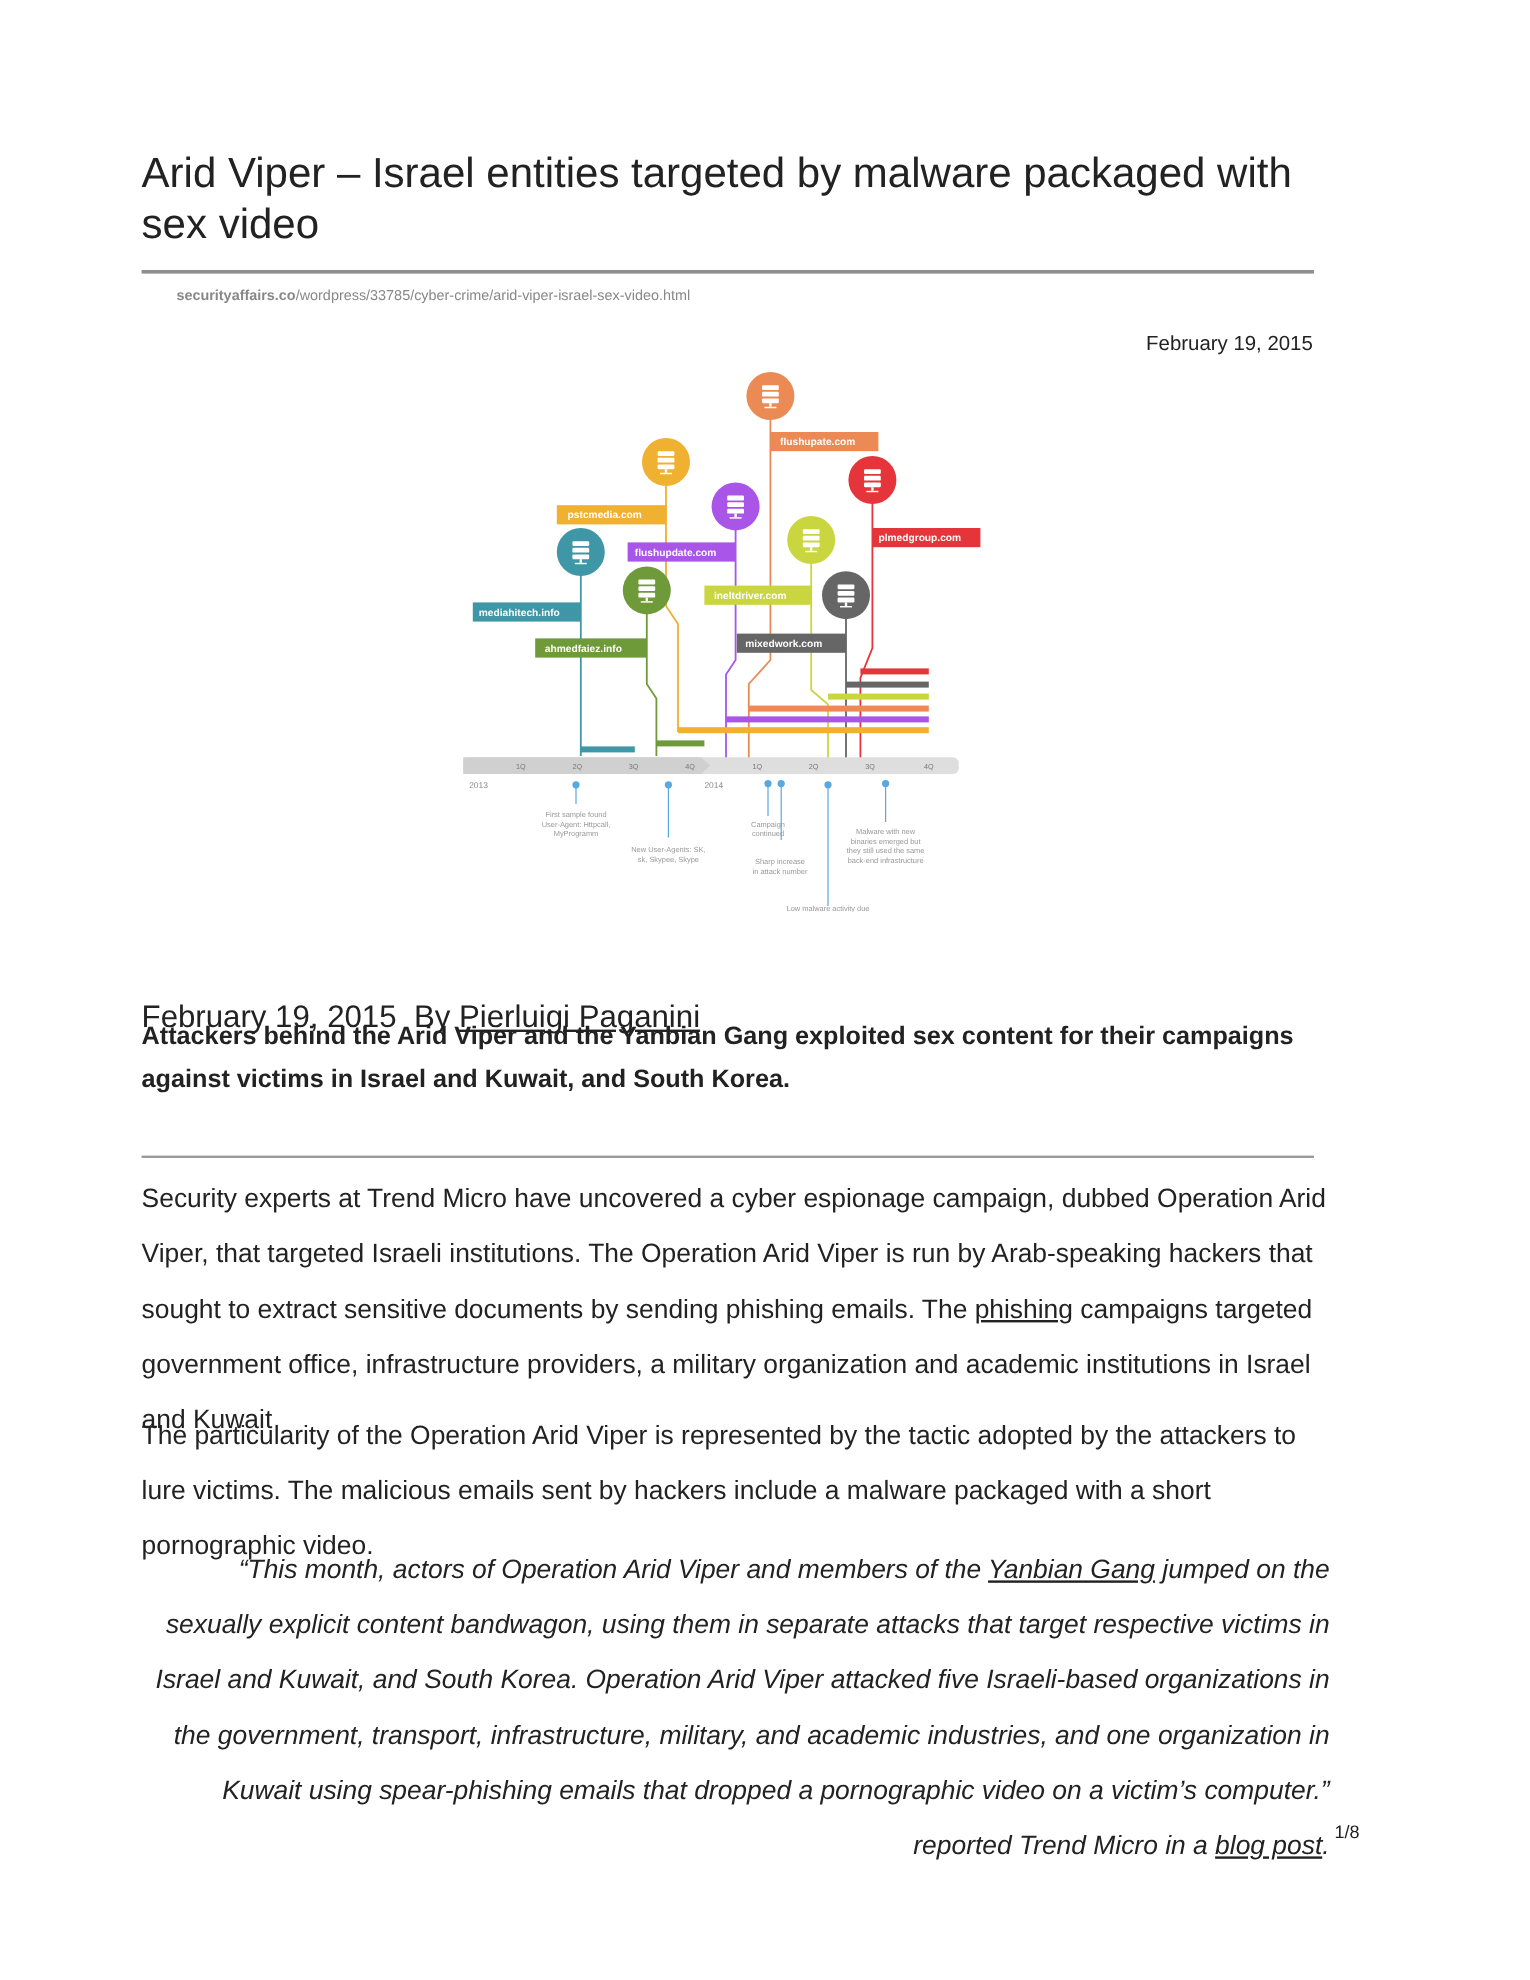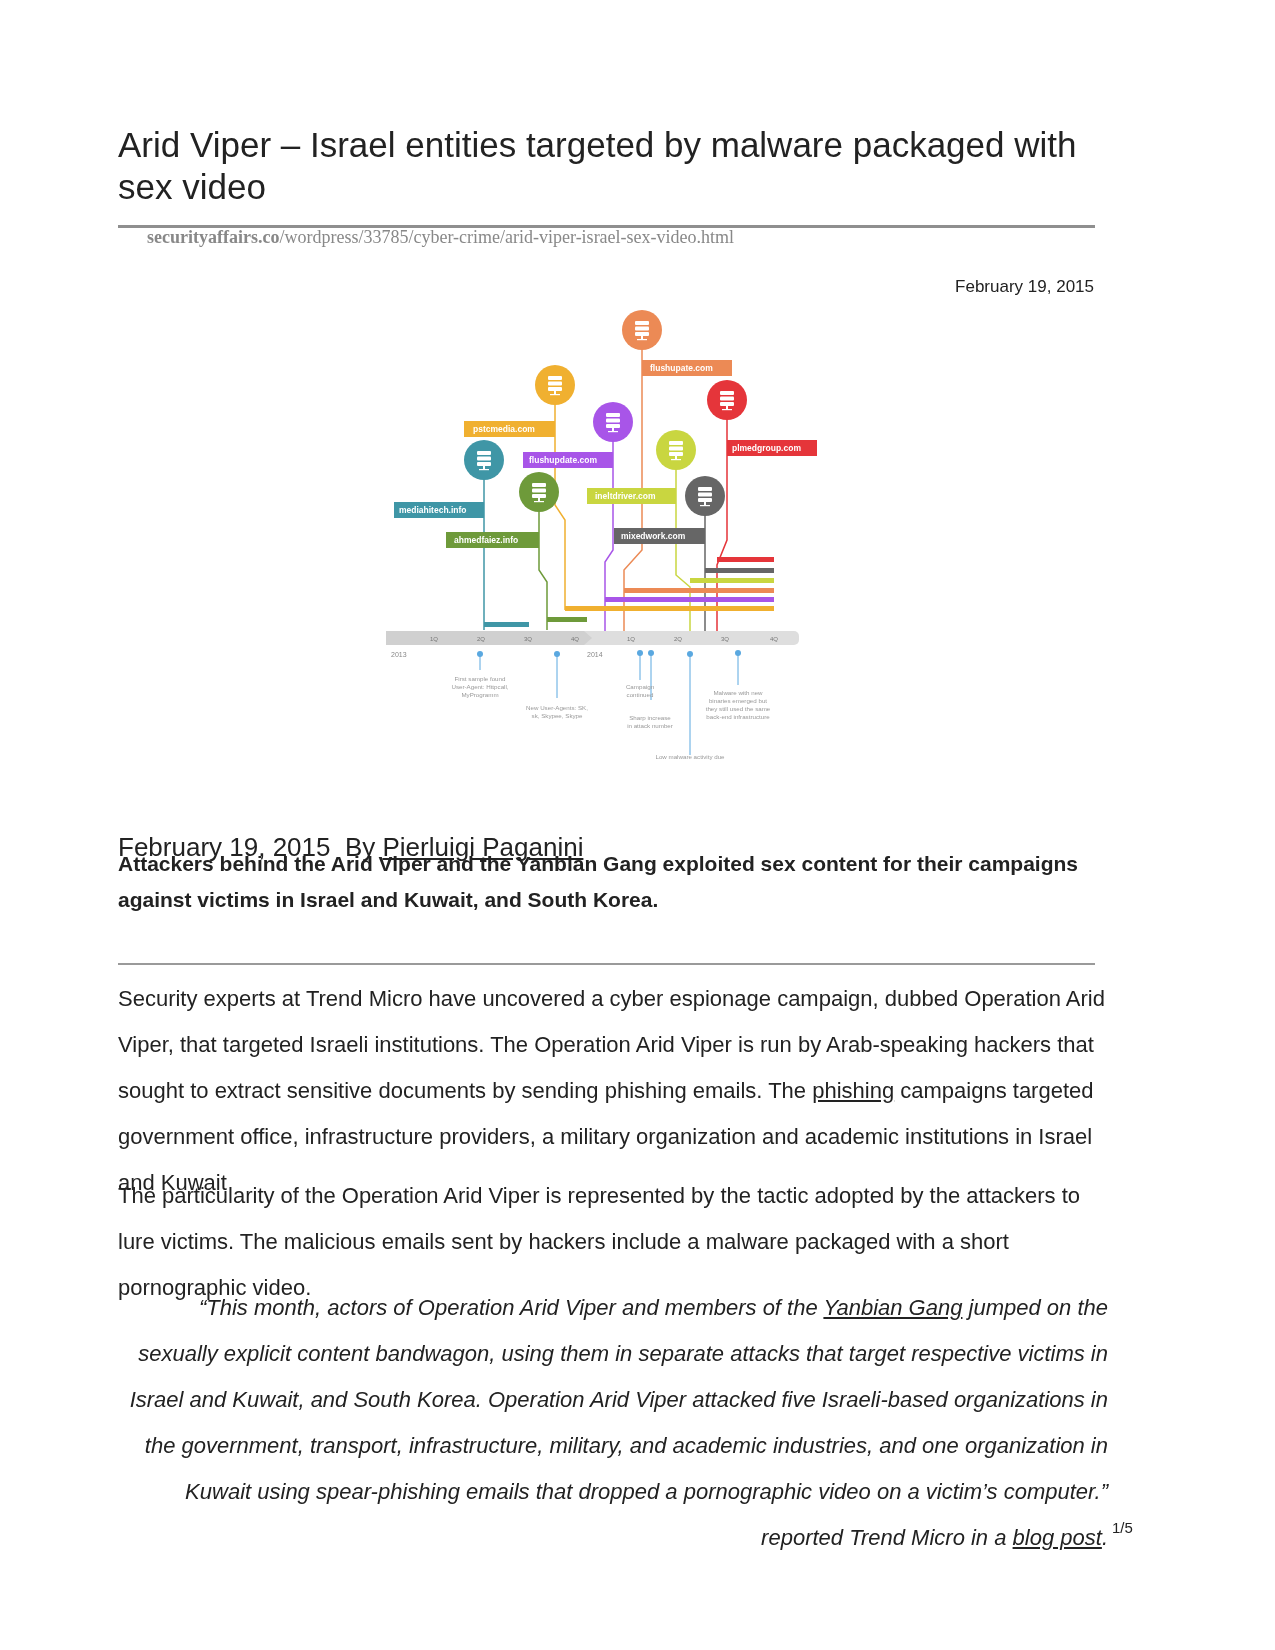--- a/index.html
+++ b/index.html
@@ -7,21 +7,21 @@
     body { position: relative; font-family: "Liberation Sans", sans-serif; color: #222; overflow: hidden; }
 
     .title {
       position: absolute; left: 118px; top: 124px; width: 990px;
       font-size: 35px; font-weight: normal; line-height: 42px; color: #222;
     }
     .title-rule {
       position: absolute; left: 118px; top: 225px; width: 977px; height: 3px; background: #8f8f8f;
     }
     .source-url {
-      position: absolute; left: 147px; top: 227px; font-size: 18px; color: #888; font-family: Liberation Serif, serif;
+      position: absolute; left: 147px; top: 239px; font-size: 12px; color: #888;
     }
     .source-url b { color: #888; font-weight: bold; }
     .top-date {
       position: absolute; right: 181px; top: 277px; font-size: 17px; color: #222;
     }
 
     
     .infographic {
       position: absolute; left: 384px; top: 310px; width: 460px; height: 450px;
     }
@@ -190,13 +190,13 @@
 
 <div class="subhead">Attackers behind the Arid Viper and the Yanbian Gang exploited sex  content for their campaigns against victims in Israel and Kuwait, and South Korea.</div>
 <div class="subhead-rule"></div>
 
 <div class="para p1"><span>Security experts at Trend Micro have uncovered a cyber espionage campaign, dubbed Operation Arid Viper, that targeted Israeli institutions. The Operation Arid Viper is run by Arab-speaking hackers that sought to extract sensitive documents by sending phishing emails. The </span><a>phishing</a><span> campaigns targeted government office, infrastructure providers, a military organization and academic institutions in Israel and Kuwait</span></div>
 
 <div class="para p2">The particularity of the Operation Arid Viper is represented by the tactic adopted by the attackers to lure victims. The malicious emails sent by hackers include a malware packaged with a short pornographic video.</div>
 
 <div class="para p3 italic"><span>“This month, actors of Operation Arid Viper and members of the </span><a>Yanbian Gang</a><span> jumped on the sexually explicit content bandwagon, using them in separate attacks that target respective victims in Israel and Kuwait, and South Korea. Operation Arid Viper attacked five Israeli-based organizations in the government, transport, infrastructure, military, and academic industries, and one organization in Kuwait using spear-phishing emails that dropped a pornographic video on a victim’s computer.” reported Trend Micro in a </span><a>blog post</a><span>.</span></div>
 
-<div class="page-num">1/5</div>
+<div class="page-num">1/8</div>
 
 </body></html>

